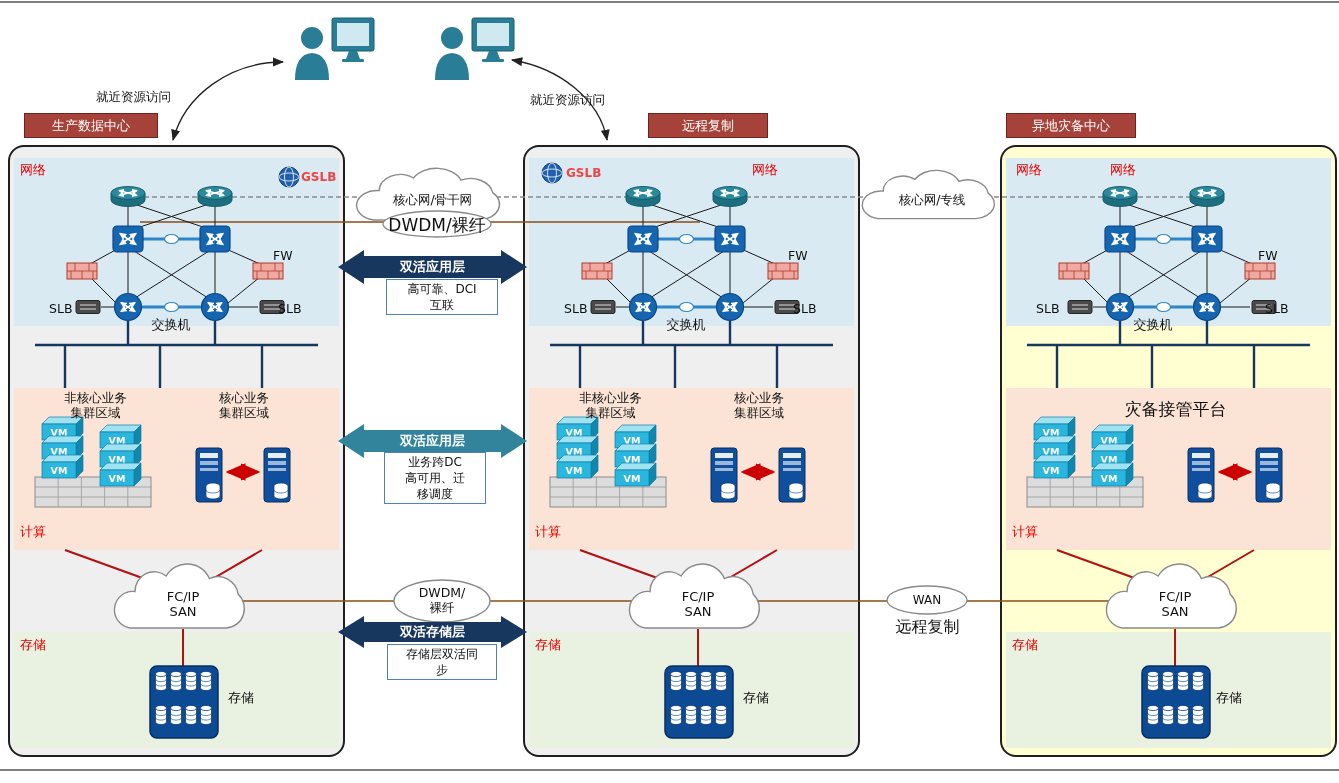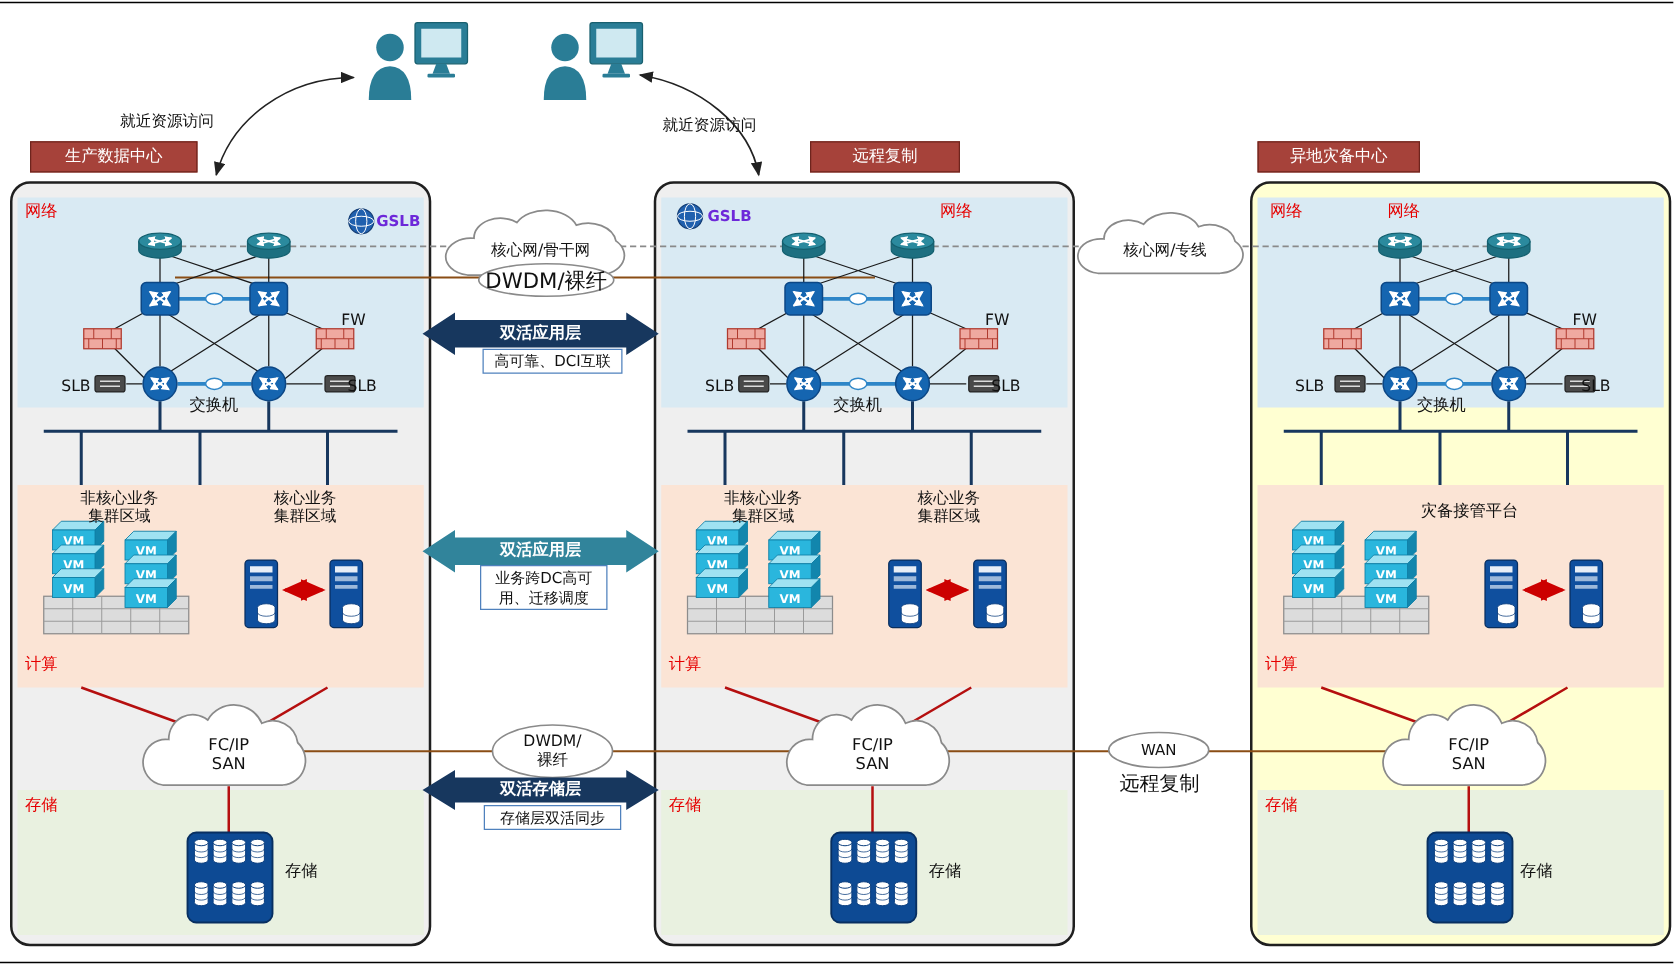--- a/index.html
+++ b/index.html
@@ -5,24 +5,24 @@
   html,body{margin:0;padding:0;background:#fff}
   #canvas{position:relative;width:1339px;height:783px;background:#fff;overflow:hidden;
           font-family:"DejaVu Sans","Liberation Sans",sans-serif}
   .panel{position:absolute;border:2.5px solid #1f1f1f;border-radius:16px;background:#efefef;box-sizing:border-box}
   .zone{position:absolute}
   .hdr{position:absolute;background:#a6423a;border:1px solid #6e241d;color:#fff;font-size:13px;
        text-align:center;line-height:23px;height:23px}
   .lbl{position:absolute;font-size:12.5px;color:#111;white-space:pre-line;line-height:15px}
   .ctr{text-align:center}
   .red{color:#e60000;font-weight:400;font-size:13px}
-  .navy{color:#6d28d9;font-weight:700;font-size:12px}
+  .navy{color:#ef4444;font-weight:700;font-size:12px}
   .white{color:#fff;font-weight:700;font-size:13px;line-height:18px}
   .note{position:absolute;background:#fff;border:1px solid #4f81bd;font-size:12px;text-align:center;
-        color:#111;line-height:16px;padding:1px 2px;box-sizing:border-box}
+        color:#111;line-height:16px;padding:1px 18px;box-sizing:border-box}
   svg.layer{position:absolute;left:0;top:0;pointer-events:none}
 </style>
 </head>
 <body>
 
 <div id="canvas">
 
   <div class="panel" style="left:8px;top:145px;width:337px;height:612px"></div>
   <div class="panel" style="left:523px;top:145px;width:337px;height:612px"></div>
   <div class="panel" style="left:1000px;top:145px;width:337px;height:612px;background:#ffffd2"></div>
@@ -292,21 +292,21 @@
 SAN</div>
   <div class="lbl red" style="left:535px;top:637px">存储</div>
   <div class="lbl" style="left:743px;top:690px;font-size:13px">存储</div>
 
   <div class="lbl red" style="left:1016px;top:162px">网络</div>
   <div class="lbl red" style="left:1110px;top:162px">网络</div>
   <div class="lbl" style="left:1258px;top:248px">FW</div>
   <div class="lbl" style="left:1036px;top:301px">SLB</div>
   <div class="lbl" style="left:1265px;top:301px">SLB</div>
   <div class="lbl ctr" style="left:1128px;top:317px;width:50px;font-size:13px">交换机</div>
-  <div class="lbl ctr" style="left:1103px;top:402px;width:145px;font-size:13px">灾备接管平台</div>
+  <div class="lbl ctr" style="left:1103px;top:402px;width:145px;font-size:17px">灾备接管平台</div>
   <div class="lbl red" style="left:1012px;top:524px">计算</div>
   <div class="lbl ctr" style="left:1140px;top:589px;width:70px;font-size:13px">FC/IP
 SAN</div>
   <div class="lbl red" style="left:1012px;top:637px">存储</div>
   <div class="lbl" style="left:1216px;top:690px;font-size:13px">存储</div>
 
   <div class="lbl ctr" style="left:374px;top:192px;width:117px">核心网/骨干网</div>
   <div class="lbl ctr" style="left:383px;top:218px;width:108px;font-size:17px">DWDM/裸纤</div>
   <div class="lbl ctr white" style="left:372px;top:258px;width:121px">双活应用层</div>
   <div class="note" style="left:386px;top:279px;width:112px">高可靠、DCI互联</div>

